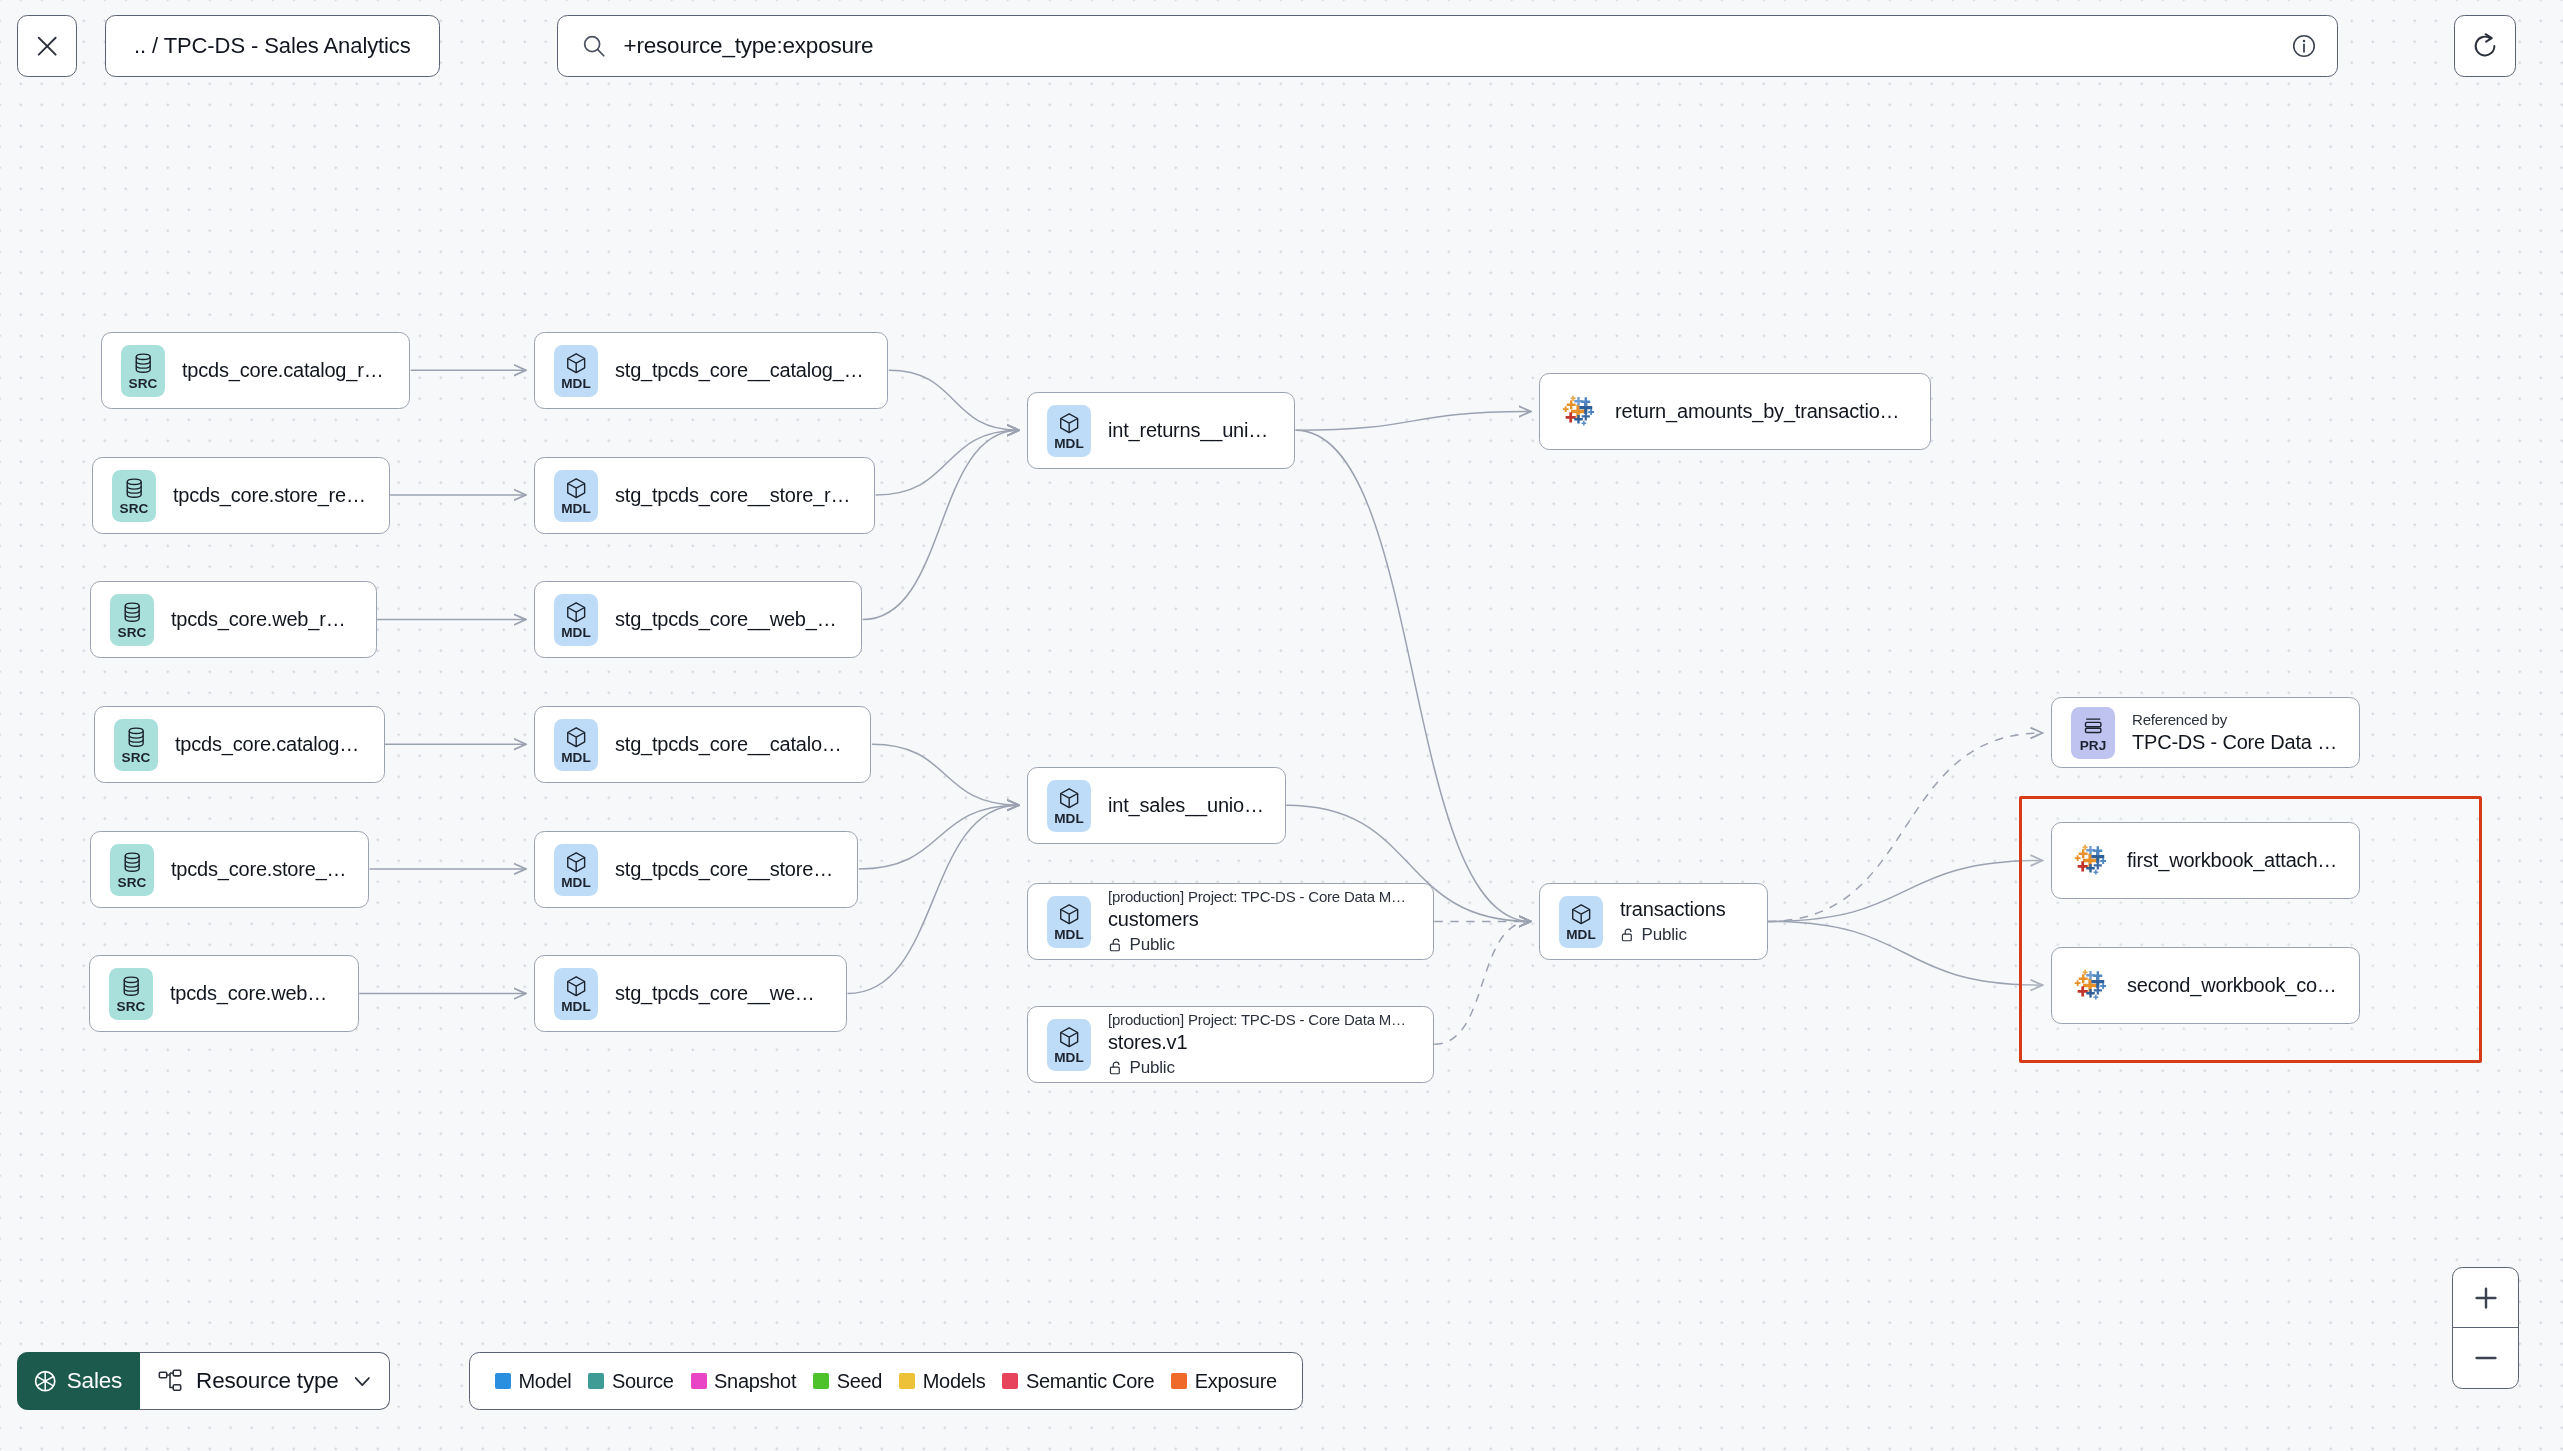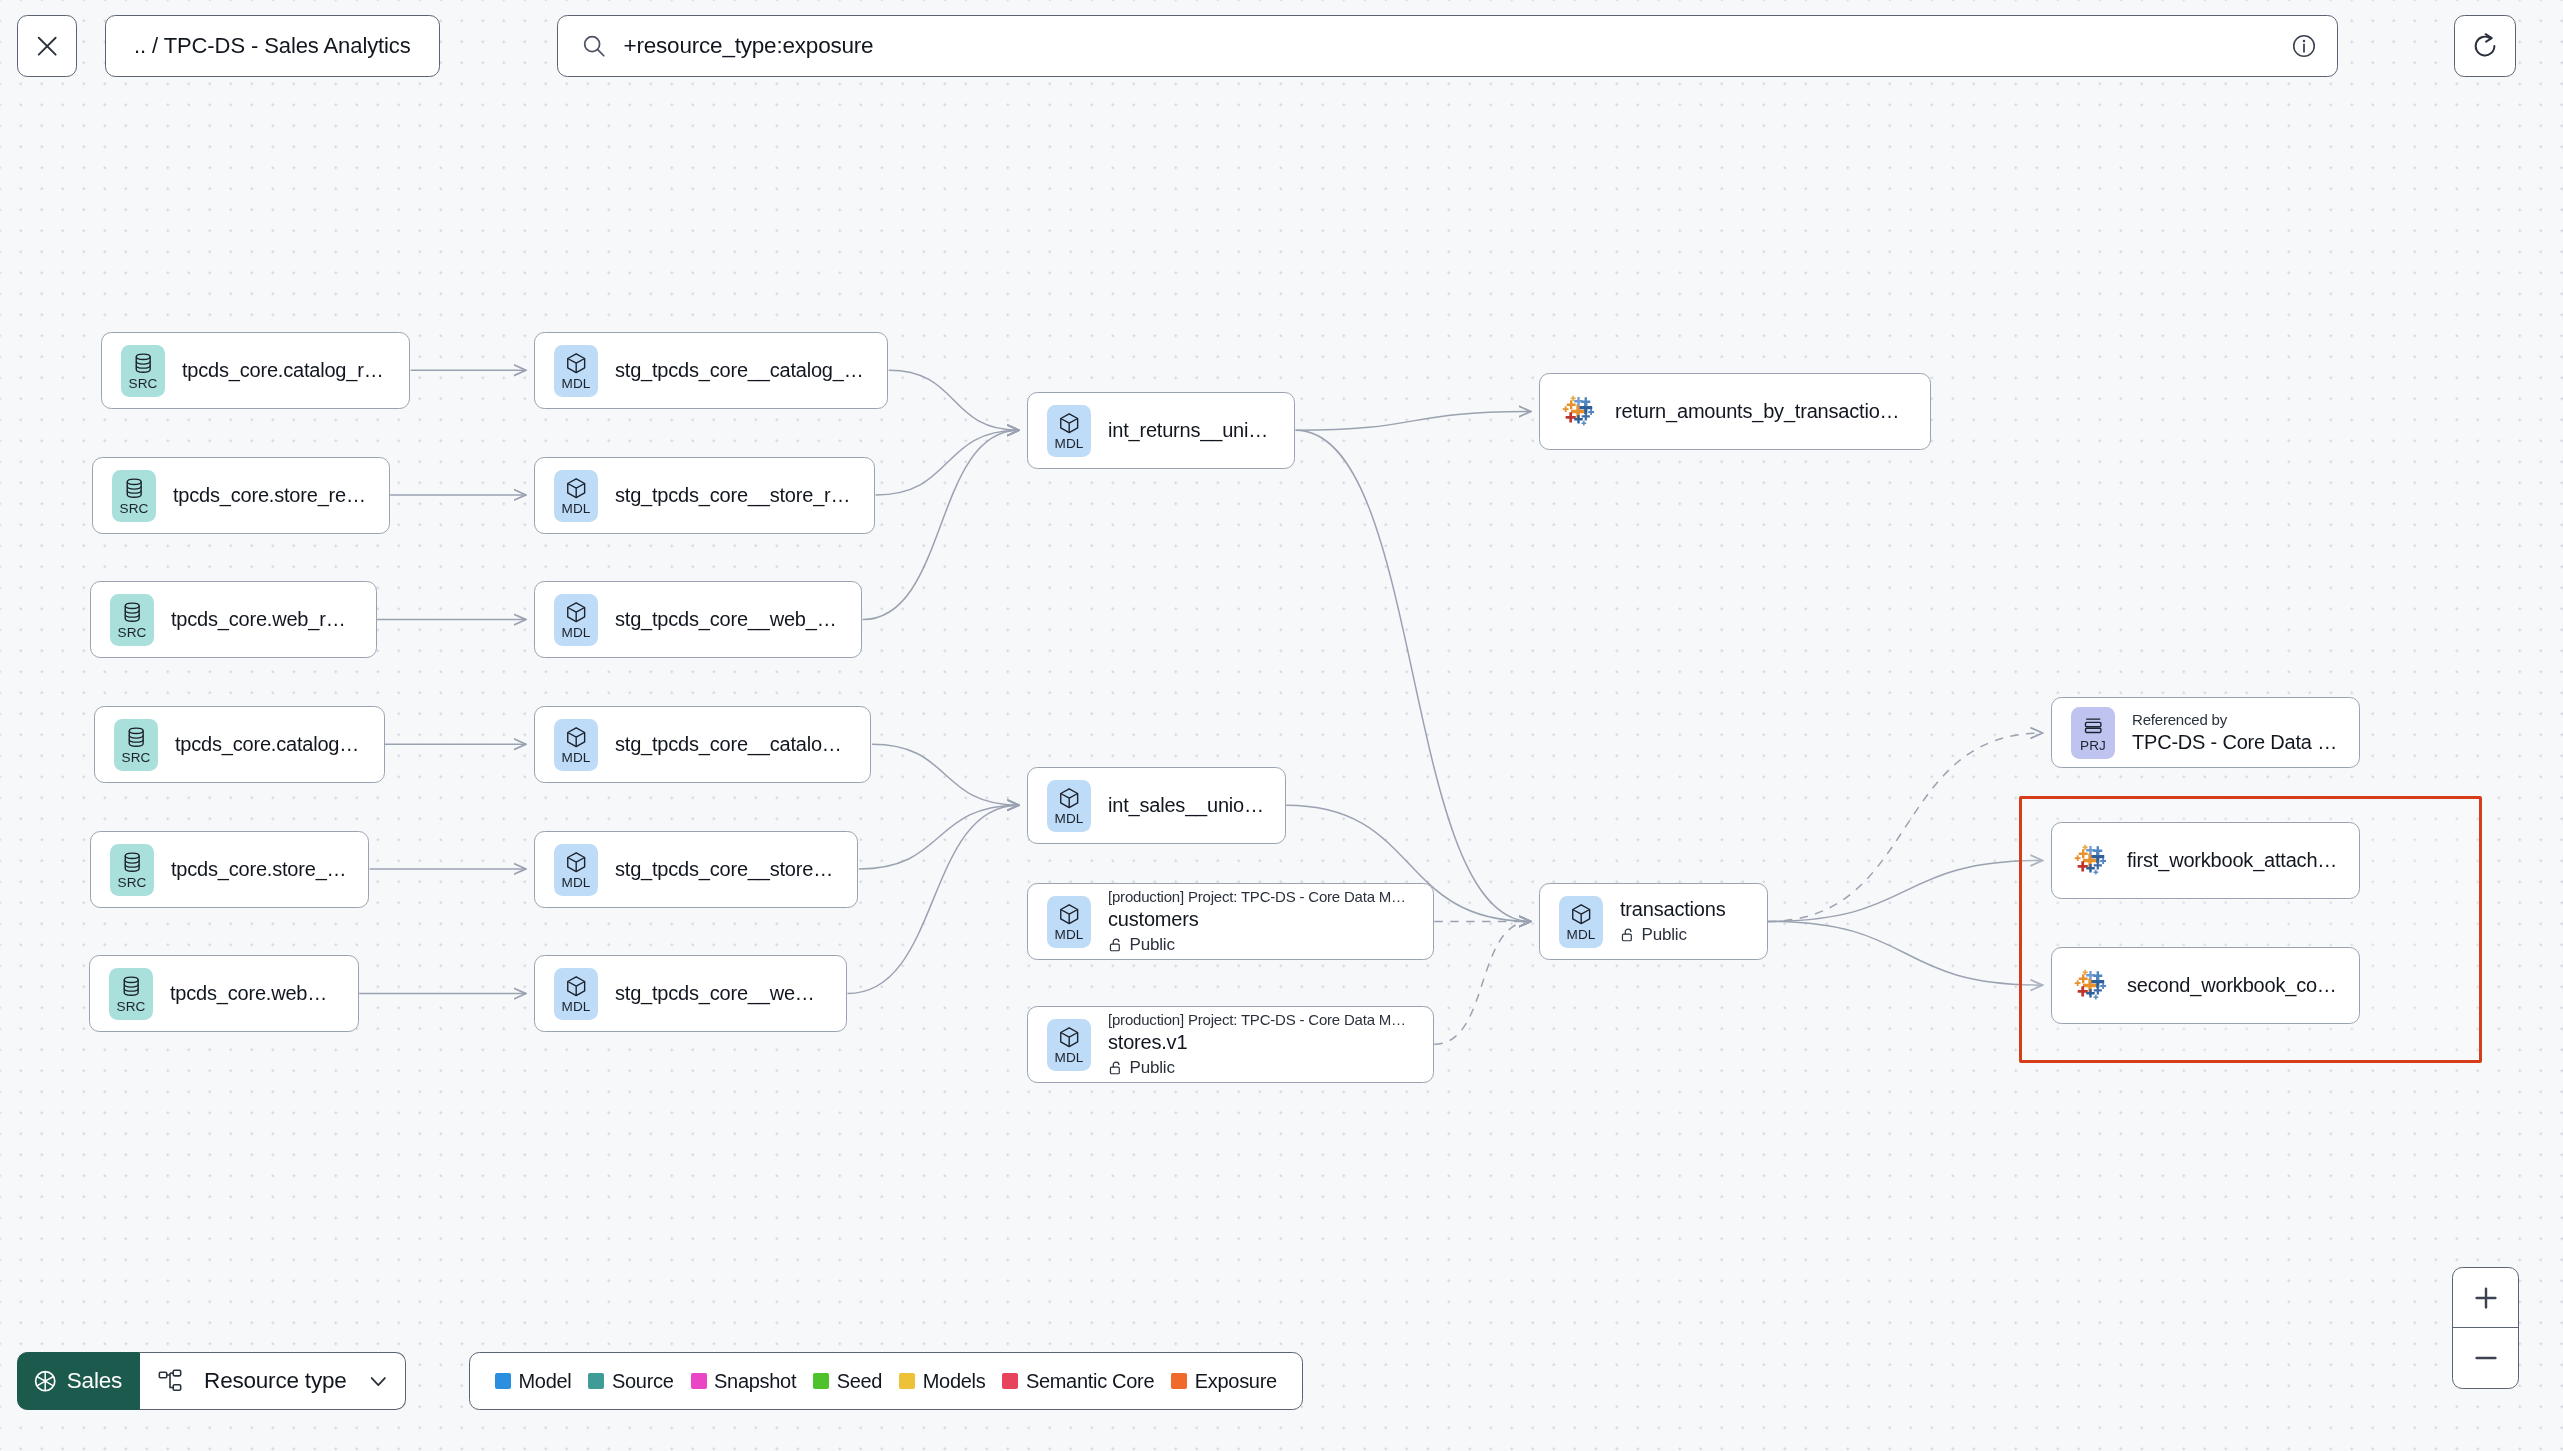--- a/index.html
+++ b/index.html
@@ -70,21 +70,21 @@
     overflow: hidden;
   }
   .node .badge {
     flex: 0 0 auto;
     width: 44px; height: 52px; border-radius: 8.4px;
     display: flex; flex-direction: column; align-items: center; justify-content: center;
     margin-right: 17px;
   }
   .node .badge .bi { display:block; height: 24.4px; }
   .node .badge .btxt {
-    font-size: 13.6px; font-weight: 400; color: #1d232e; letter-spacing: 0.1px;
+    font-size: 13.6px; font-weight: 700; color: #1d232e; letter-spacing: 0.1px;
     line-height: 13px; margin-top: 1.9px;
   }
   .badge.src { background: #a9e0dc; }
   .badge.mdl { background: #bedcf7; }
   .badge.prj { background: #bfc3f0; }
   .badge.exp { background: transparent; width: 39px; }
 
   .node .ntext { flex: 1 1 auto; min-width: 0; }
   .node .nlabel {
     font-size: 20px; color: #11161f; letter-spacing: -0.2px;
@@ -114,21 +114,21 @@
   .lensbar { position: absolute; left: 17px; top: 1352px; z-index: 40; display: flex; }
   .lens-btn {
     height: 58px; background: #1d5a4e; border: 1.5px solid #1d5a4e;
     border-radius: 10.3px 0 0 10.3px; color: #fff;
     display: flex; align-items: center; gap: 9.4px; padding: 0 17px 0 15px;
     font-size: 22.5px; letter-spacing: -0.2px; cursor: pointer;
   }
   .restype-btn {
     height: 58px; background: #fff; border: 1.5px solid #5a6274; border-left: none;
     border-radius: 0 10.3px 10.3px 0;
-    display: flex; align-items: center; gap: 21px; padding: 0 17px;
+    display: flex; align-items: center; gap: 13px; padding: 0 17px;
     font-size: 22.5px; color: #11161f; letter-spacing: -0.2px; cursor: pointer;
   }
   .legend {
     position: absolute; left: 469px; top: 1352px; height: 58px; z-index: 40;
     background: #fff; border: 1.5px solid #5a6274; border-radius: 10.3px;
     display: flex; align-items: center; gap: 17px; padding: 0 25px;
   }
   .leg-item { display: flex; align-items: center; gap: 7.5px; }
   .leg-sw { width: 16px; height: 16px; border-radius: 1.9px; flex: 0 0 auto; }
   .leg-txt { font-size: 20px; color: #11161f; letter-spacing: -0.3px; white-space: nowrap; }

